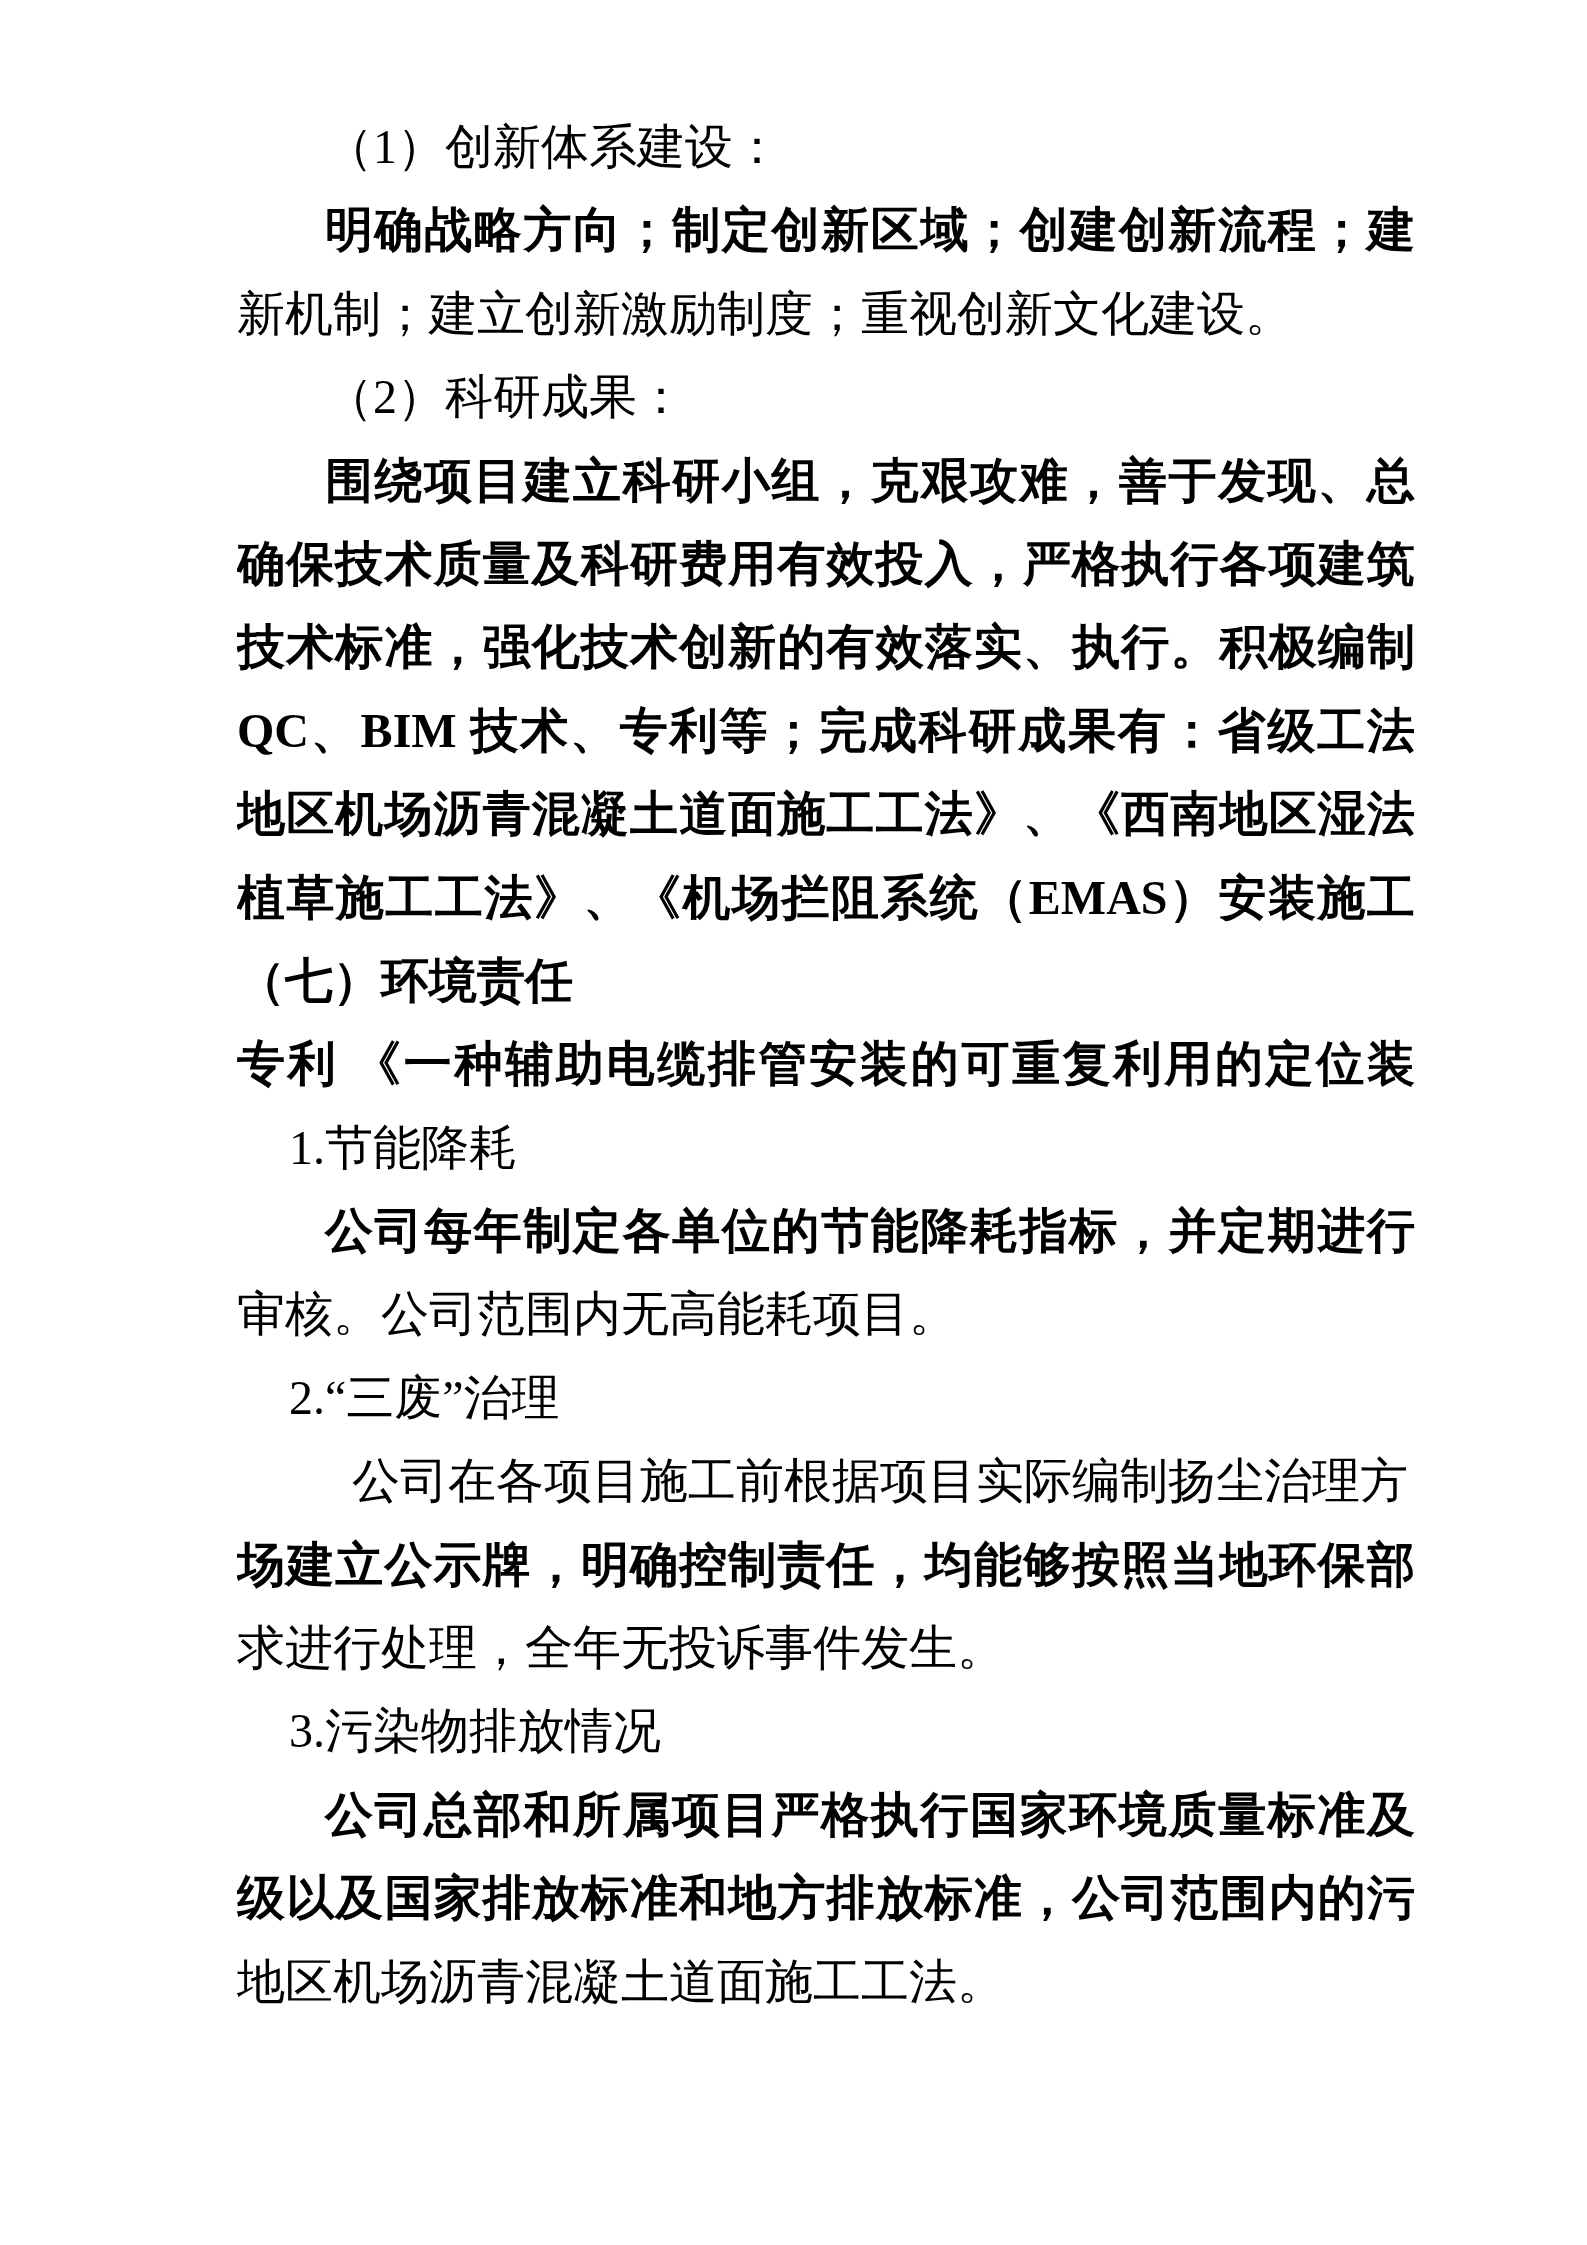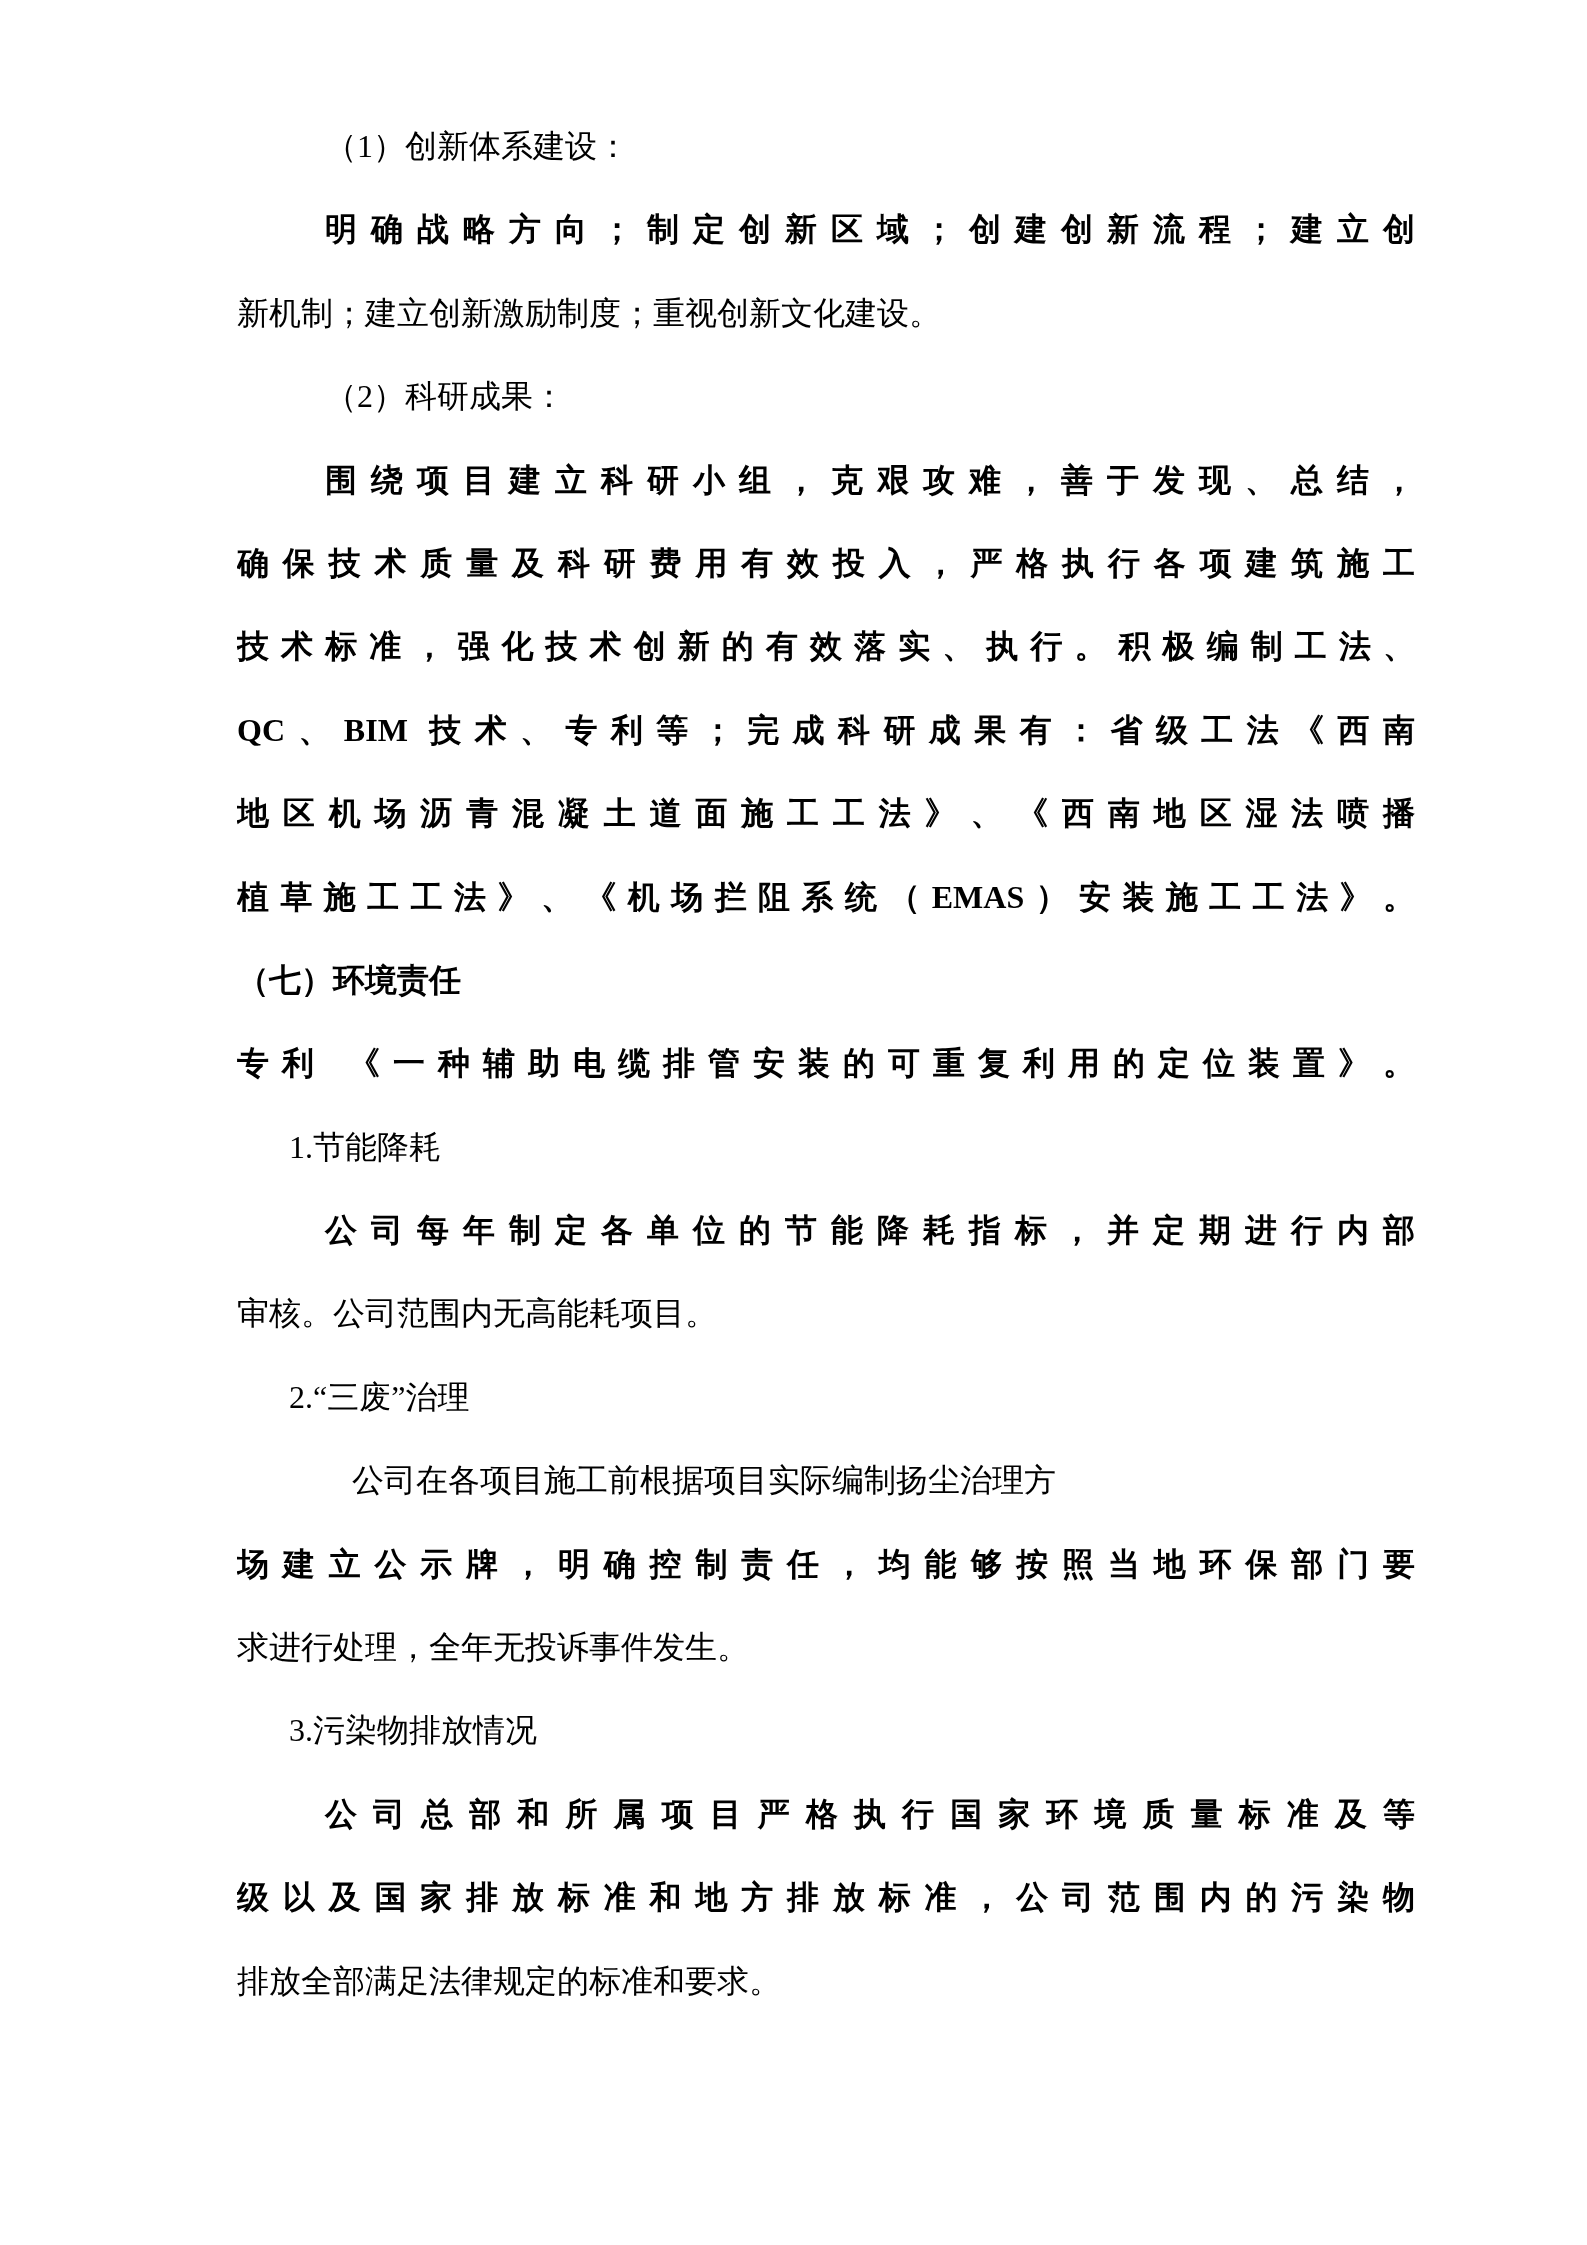--- a/index.html
+++ b/index.html
@@ -21,21 +21,21 @@
     height: 2245px;
     background: #ffffff;
     overflow: hidden;
   }
   .doc {
     position: absolute;
     left: 237px;
     top: 105px;
     width: 1178px;
     color: #000000;
-    font-size: 32px;
+    font-size: 48px;
   }
   .line {
     height: 83.4px;
     line-height: 83.4px;
     text-align: left;
     overflow: hidden;
   }
   
   .fill {
     text-align: justify;
@@ -72,15 +72,15 @@
     <div class="line indnum">1.节能降耗</div>
     <div class="line ind2 fill">公司每年制定各单位的节能降耗指标，并定期进行内部</div>
     <div class="line">审核。公司范围内无高能耗项目。</div>
     <div class="line indnum">2.“三废”治理</div>
     <div class="line ind3">公司在各项目施工前根据项目实际编制扬尘治理方</div>
     <div class="line fill">场建立公示牌，明确控制责任，均能够按照当地环保部门要</div>
     <div class="line">求进行处理，全年无投诉事件发生。</div>
     <div class="line indnum">3.污染物排放情况</div>
     <div class="line ind2 fill">公司总部和所属项目严格执行国家环境质量标准及等</div>
     <div class="line fill">级以及国家排放标准和地方排放标准，公司范围内的污染物</div>
-    <div class="line">排放全部满足法律规定的标准和要求。</div>
+    <div class="line">地区机场沥青混凝土道面施工工法。</div>
   </div>
 </div>
 
 </body></html>

